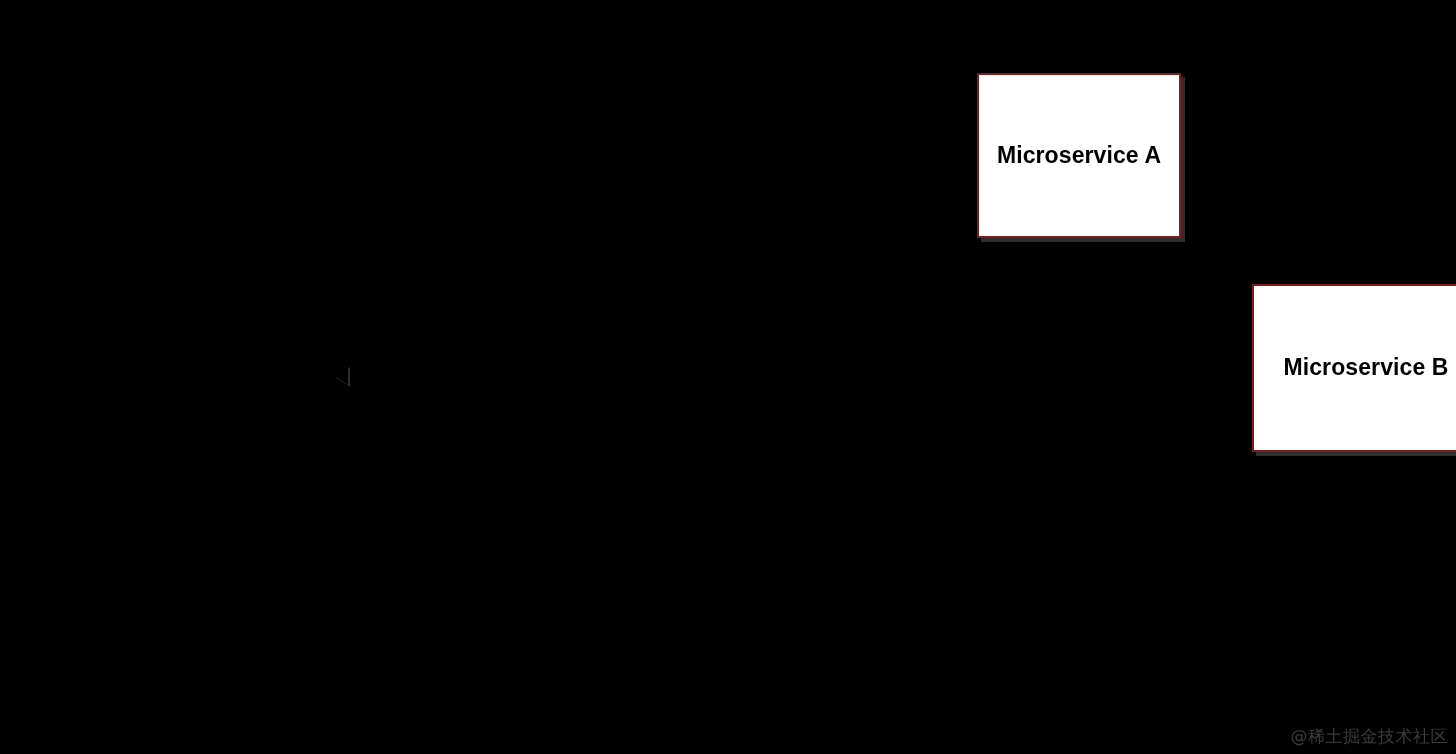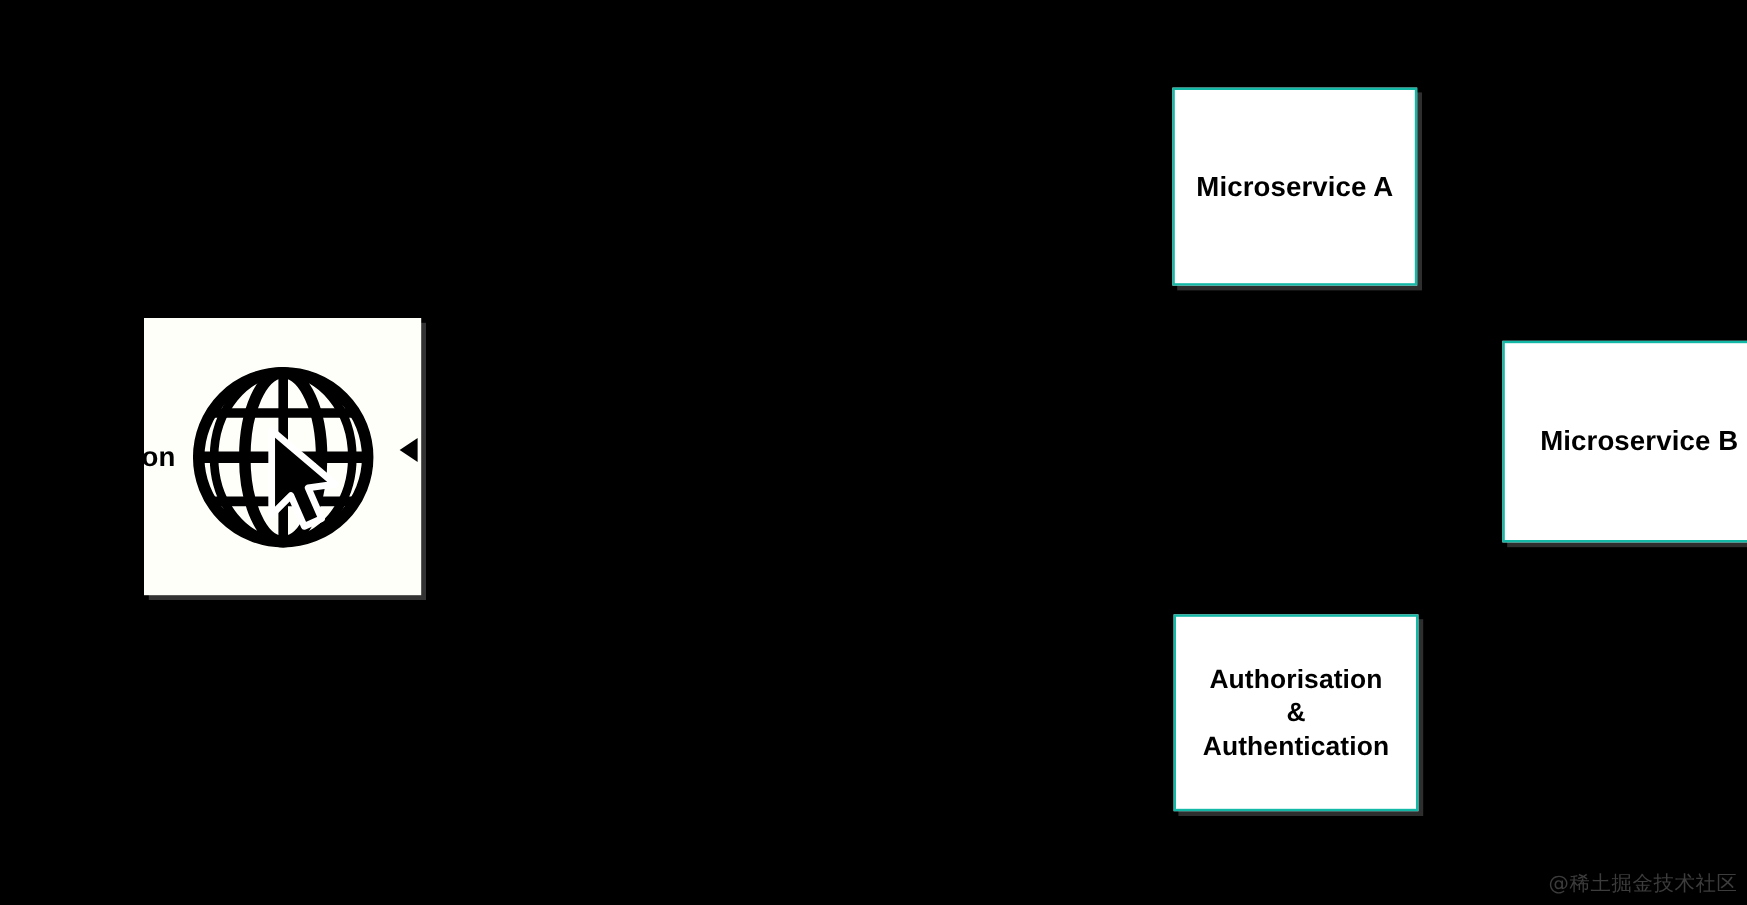--- a/index.html
+++ b/index.html
@@ -14,21 +14,21 @@
     background: #000000;
     overflow: hidden;
     font-family: "Liberation Sans", sans-serif;
   }
 
   
   .node {
     position: absolute;
     box-sizing: border-box;
     background: #ffffff;
-    border: 2px solid #14b8a6;
+    border: 2px solid #7f1d1d;
     display: flex;
     align-items: center;
     justify-content: center;
     text-align: center;
     box-shadow: 4px 4px 0 0 rgba(255,255,255,0.18);
   }
   .node .node-label {
     font-weight: bold;
     color: #000000;
     line-height: 1.28;
@@ -127,50 +127,28 @@
     font-family: "DejaVu Sans", sans-serif;
     user-select: none;
     text-align: center;
   }
 </style>
 </head>
 <body>
 
 <div id="canvas">
 
-  <div class="node" id="client-node">
-    <span class="node-label">on</span>
-    <span id="client-globe">
-      <svg viewBox="0 0 100 100" width="160" height="160" aria-hidden="true">
-        <g fill="none" stroke="#000000" stroke-width="6">
-          <circle cx="50" cy="50" r="44"></circle>
-          <ellipse cx="50" cy="50" rx="20" ry="44"></ellipse>
-          <ellipse cx="50" cy="50" rx="36" ry="44" stroke-width="4.5"></ellipse>
-          <line x1="6" y1="50" x2="94" y2="50"></line>
-          <path d="M12 27 H88" stroke-width="5"></path>
-          <path d="M12 73 H88" stroke-width="5"></path>
-          <line x1="50" y1="6" x2="50" y2="94" stroke-width="5"></line>
-        </g>
-        <path d="M44 36 L44 80 L54 70 L61 86 L70 82 L63 66 L77 64 Z" fill="#000000" stroke="#ffffff" stroke-width="3.5" stroke-linejoin="round"></path>
-      </svg>
-    </span>
-  </div>
 
   <div class="arrowhead" id="edge-client-gateway-arrow"></div>
 
 
   <div class="node" id="microservice-a-node">
     <span class="node-label">Microservice A</span>
   </div>
 
   <div class="node" id="microservice-b-node">
     <span class="node-label">Microservice B</span>
   </div>
 
-  <div class="node" id="auth-node">
-    <span class="node-label">Authorisation
-&amp;
-Authentication</span>
-  </div>
 
   <div id="watermark">@稀土掘金技术社区</div>
 
 </div>
 
 </body></html>

